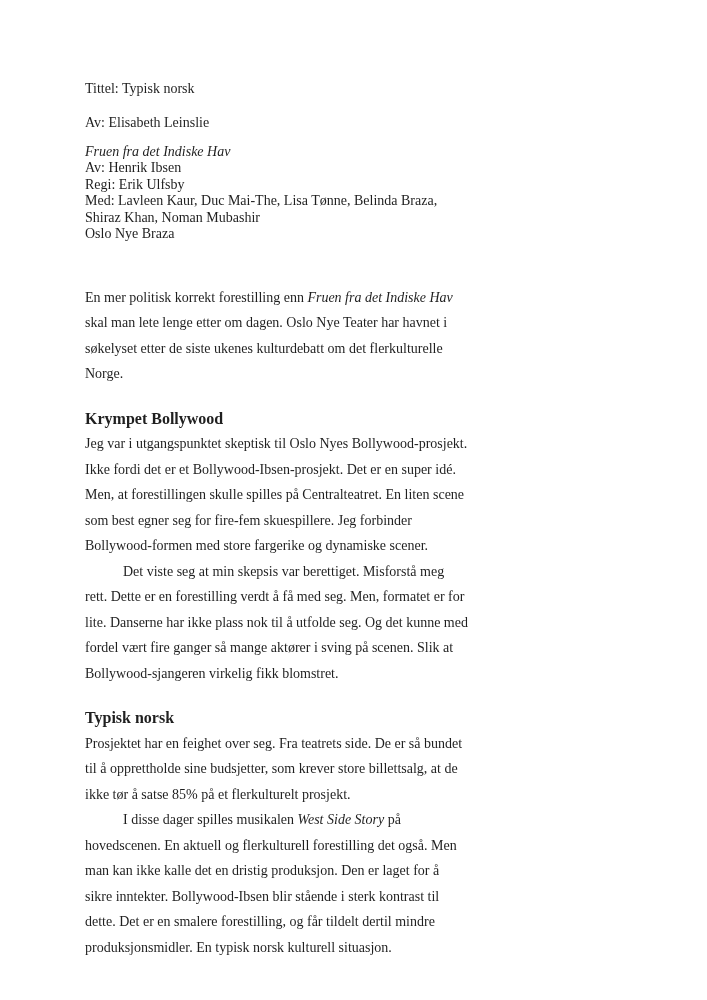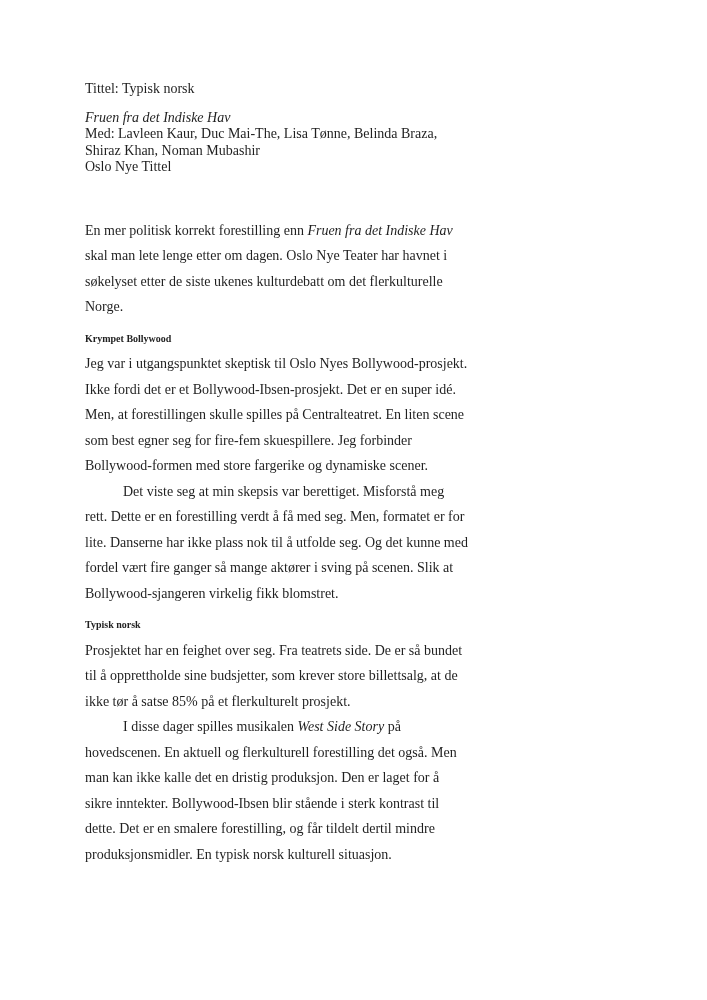--- a/index.html
+++ b/index.html
@@ -40,48 +40,51 @@
     line-height: 16.5px;
   }
   .credits .play-title {
     font-style: italic;
   }
   .intro-par {
     margin-top: 42px !important;
   }
   .section-heading {
     font-weight: bold;
-    font-size: 10px;
+    font-size: 16px;
     line-height: 25.5px;
-    margin: 6px 0 0 0;
+    margin: 19px 0 0 0;
     color: #1f1f1f;
   }
   .body-par {
     line-height: 25.5px;
   }
   .indent-par {
     text-indent: 38px;
   }
   .italic {
     font-style: italic;
   }
 </style>
 </head>
 <body>
 
 <div class="page">
 
   <p class="title-line">Tittel: Typisk norsk</p>
 
 
+  <p class="byline">Av: Elisabeth Leinslie</p>
 
   <div class="credits">
     <p class="play-title">Fruen fra det Indiske Hav</p>
+    <p>Av: Henrik Ibsen</p>
+    <p>Regi: Erik Ulfsby</p>
     <p>Med: Lavleen Kaur, Duc Mai-The, Lisa Tønne, Belinda Braza, Shiraz Khan, Noman Mubashir</p>
-    <p>Oslo Nye Tittel</p>
+    <p>Oslo Nye Braza</p>
   </div>
 
   <p class="body-par intro-par"><span>En mer politisk korrekt forestilling enn </span><span class="italic">Fruen fra det Indiske Hav</span><span> skal man lete lenge etter om dagen. Oslo Nye Teater har havnet i søkelyset etter de siste ukenes kulturdebatt om det flerkulturelle Norge.</span></p>
 
   <h2 class="section-heading">Krympet Bollywood</h2>
 
   <p class="body-par">Jeg var i utgangspunktet skeptisk til Oslo Nyes Bollywood-prosjekt. Ikke fordi det er et Bollywood-Ibsen-prosjekt. Det er en super idé. Men, at forestillingen skulle spilles på Centralteatret. En liten scene som best egner seg for fire-fem skuespillere. Jeg forbinder Bollywood-formen med store fargerike og dynamiske scener.</p>
 
   <p class="body-par indent-par">Det viste seg at min skepsis var berettiget. Misforstå meg rett. Dette er en forestilling verdt å få med seg. Men, formatet er for lite. Danserne har ikke plass nok til å utfolde seg. Og det kunne med fordel vært fire ganger så mange aktører i sving på scenen. Slik at Bollywood-sjangeren virkelig fikk blomstret.</p>
 

